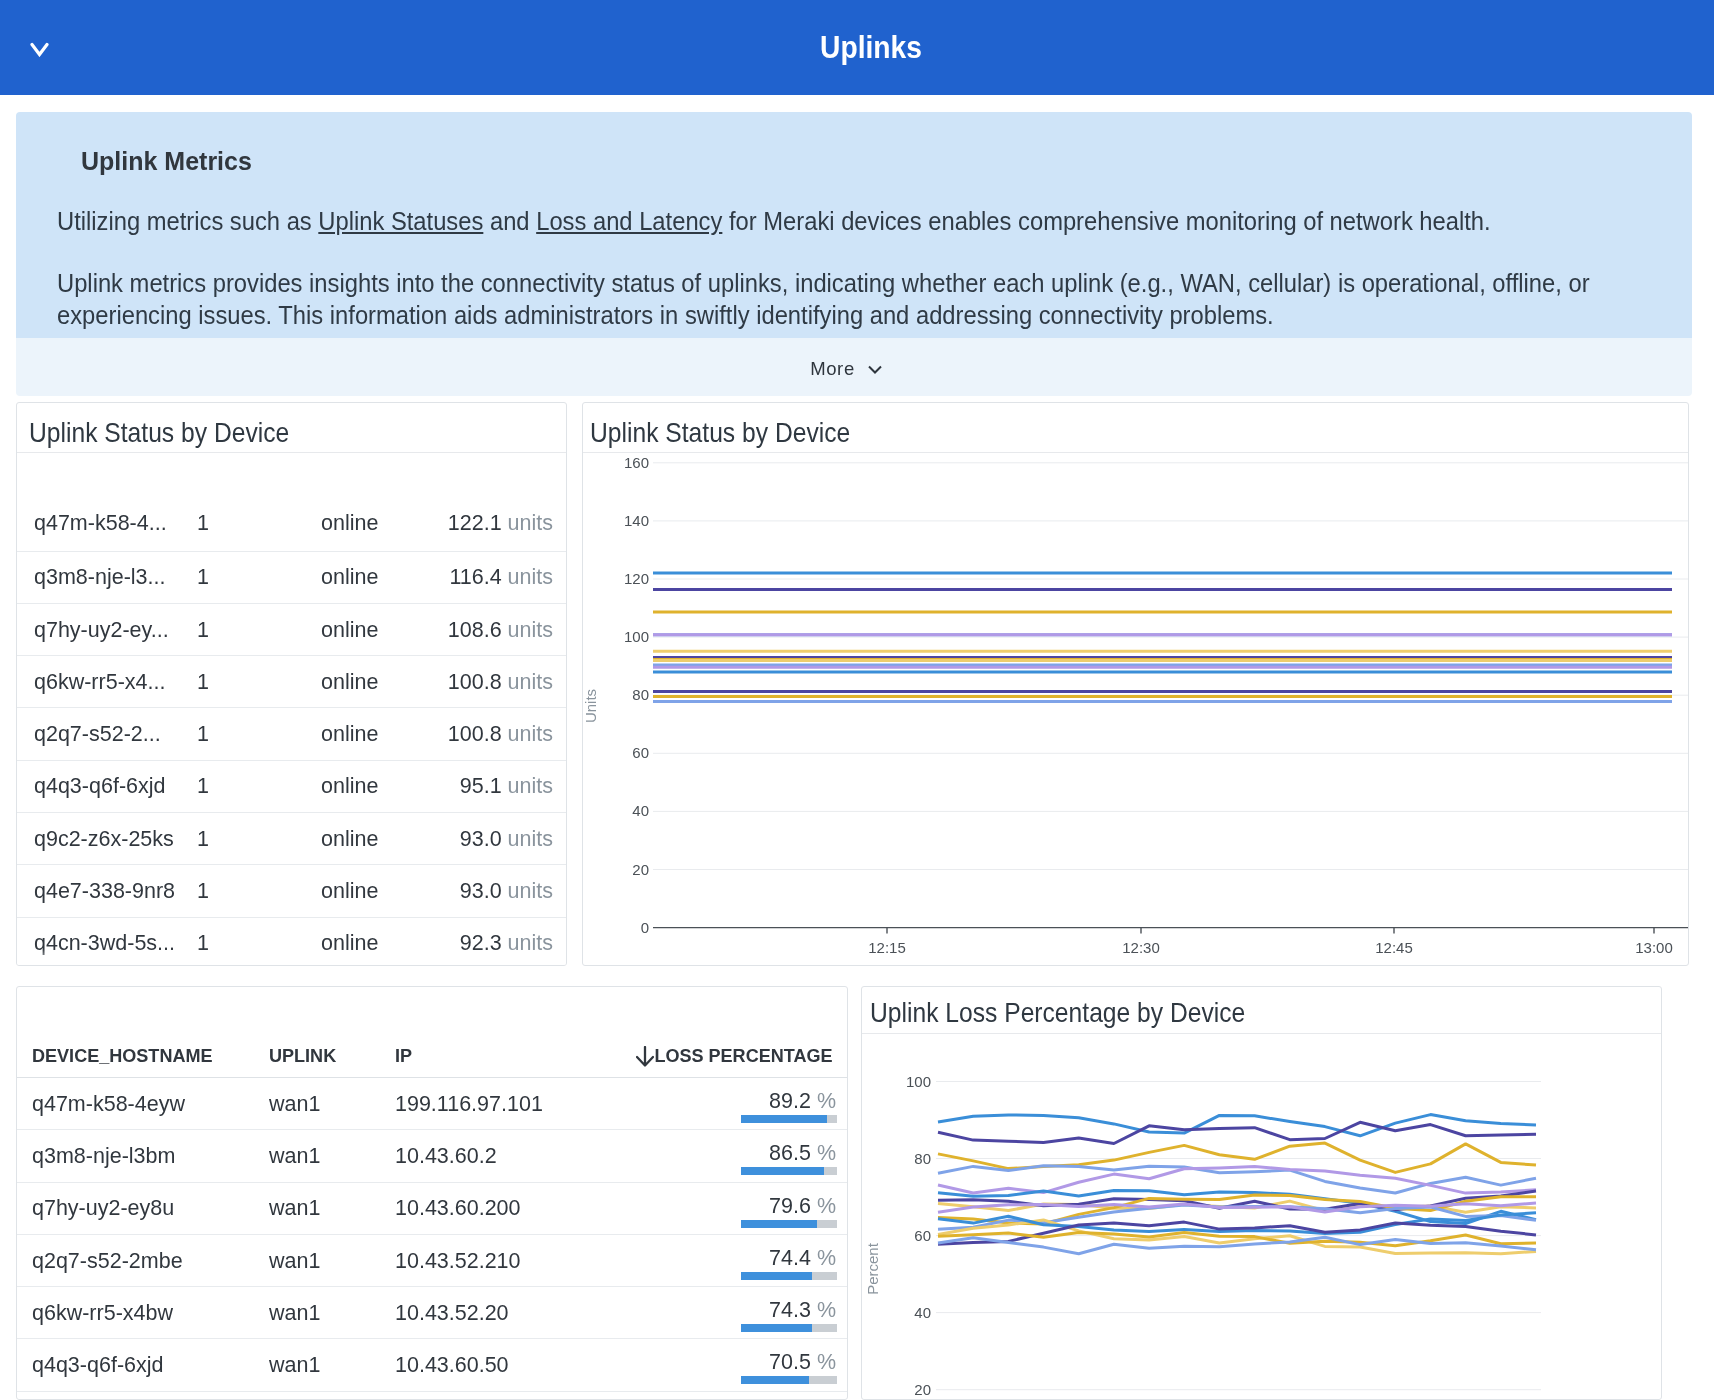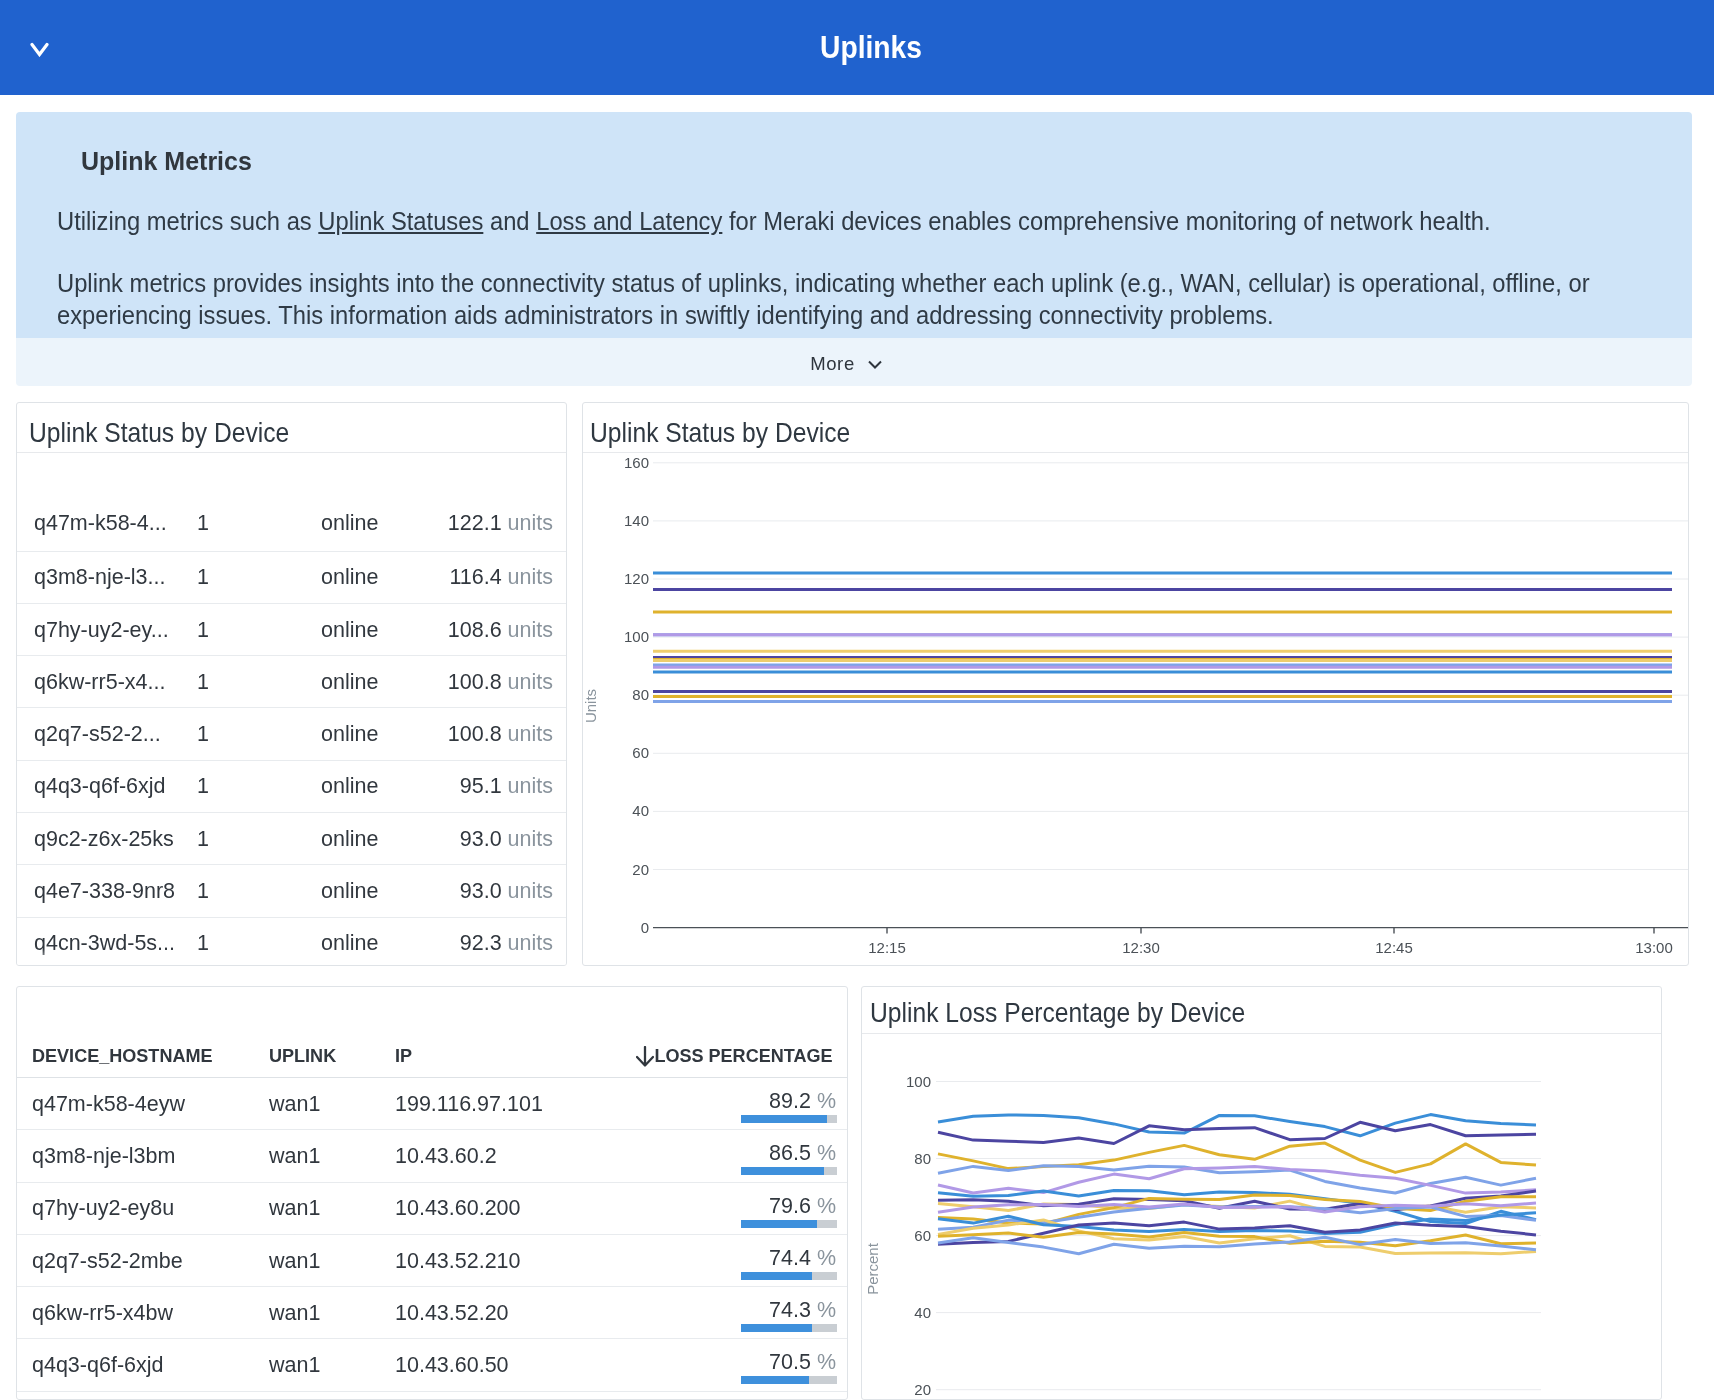--- a/index.html
+++ b/index.html
@@ -2,21 +2,21 @@
 <html><head><meta charset="utf-8">
 <style>
 * { margin:0; padding:0; box-sizing:border-box; }
 body { width:1714px; height:1400px; background:#fff; font-family:"Liberation Sans",sans-serif; position:relative; overflow:hidden; color:#31373e; }
 .topbar { position:absolute; left:0; top:0; width:1714px; height:95px; background:#2062ce; }
 .topbar h1 { position:absolute; left:0; right:0; top:30px; text-align:center; padding-left:28px; font-size:31px; font-weight:bold; color:#fff; }
 .topbar h1 span { display:inline-block; transform:scaleX(0.91); }
 .info { position:absolute; left:16px; top:112px; width:1676px; height:226px; background:#cfe4f8; border-radius:4px 4px 0 0; }
 .info h2 { position:absolute; left:41px; top:35px; font-size:25px; font-weight:bold; color:#31373e;margin-left:24px; }
 .info p { position:absolute; left:41px; font-size:25px; color:#2f3a45; line-height:31.5px; transform:scaleX(0.95); transform-origin:0 0; white-space:nowrap; }
-.more { position:absolute; left:16px; top:338px; width:1676px; height:48px; background:#ecf4fb; border-radius:0 0 4px 4px; display:flex; align-items:center; justify-content:center; gap:13px; font-size:18.5px; letter-spacing:0.6px; color:#2e353d; padding:4px 16px 0 0; }
+.more { position:absolute; left:16px; top:338px; width:1676px; height:58px; background:#ecf4fb; border-radius:0 0 4px 4px; display:flex; align-items:center; justify-content:center; gap:13px; font-size:18.5px; letter-spacing:0.6px; color:#2e353d; padding:4px 16px 0 0; }
 .panel { position:absolute; background:#fff; border:1px solid #dfe3e7; border-radius:3px; }
 .ptitle { position:absolute; left:0; top:0; right:0; height:50px; border-bottom:1px solid #e7e9ec; font-size:28px; color:#2f3841; padding:14px 0 11px 12px; }
 .ptitle span { display:inline-block; transform:scaleX(0.88); transform-origin:0 0; white-space:nowrap; }
 .hdr { position:absolute; left:0; right:0; height:42px; border-bottom:1px solid #dee2e6; font-size:19px; font-weight:bold; color:#31373e; }
 .hdr span { position:absolute; top:50%; transform:translateY(-50%) scaleX(0.95); transform-origin:0 50%; white-space:nowrap; }
 .cell { position:absolute; top:50%; transform:translateY(-50%); white-space:nowrap; }
 .r1, .r3 { position:relative; height:52.3px; border-bottom:1px solid #e8ebee; font-size:21.5px; }
 .un { color:#8a949d; }
 .vnum { text-align:right; }
 .vnum3 { position:absolute; top:11px; right:11px; white-space:nowrap; }

